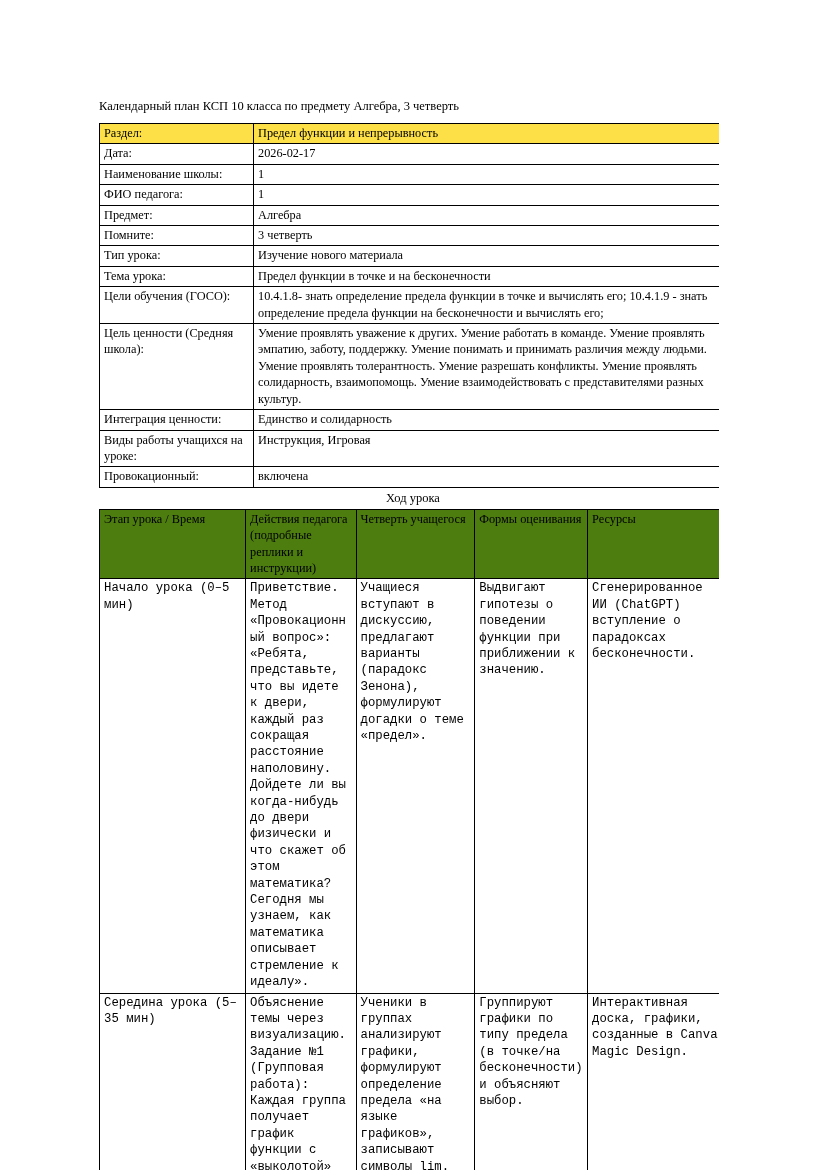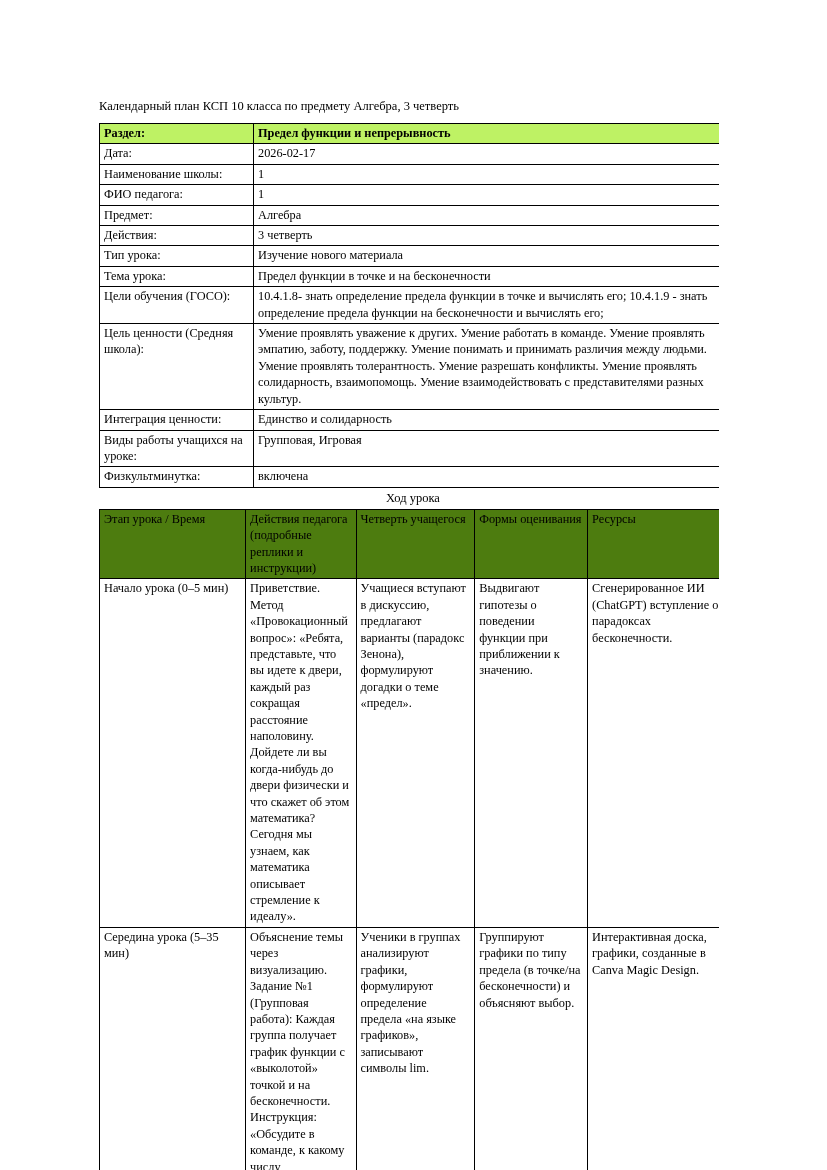--- a/index.html
+++ b/index.html
@@ -52,30 +52,30 @@
     text-align: left;
     font-weight: normal;
     line-height: 16.4px;
     word-wrap: break-word;
     overflow-wrap: break-word;
     hyphens: none;
   }
   
   table.info col.c1 { width: 154px; }
   table.info col.c2 { width: 474px; }
-  table.info tr.shaded td { background: #bef264; font-weight: bold; }
+  table.info tr.shaded td { background: #fde047; }
 
   
   table.flow col.f1 { width: 123px; }
   table.flow col.f2 { width:  93px; }
   table.flow col.f3 { width: 100px; }
   table.flow col.f4 { width:  95px; }
   table.flow col.f5 { width: 117px; }
   table.flow thead td { background: #4d7c0f; }
-  table.flow tbody td { vertical-align: top; }
+  table.flow tbody td { vertical-align: top; font-family: Liberation Mono, monospace; }
 </style>
 </head>
 <body>
 
 <div class="page">
   <div class="content">
 
     <p class="doc-title">Календарный план КСП 10 класса по предмету Алгебра, 3 четверть</p>
 
     <table class="info">
@@ -98,21 +98,21 @@
         </tr>
         <tr>
           <td>ФИО педагога:</td>
           <td>1</td>
         </tr>
         <tr>
           <td>Предмет:</td>
           <td>Алгебра</td>
         </tr>
         <tr>
-          <td>Действия:</td>
+          <td>Помните:</td>
           <td>3 четверть</td>
         </tr>
         <tr>
           <td>Тип урока:</td>
           <td>Изучение нового материала</td>
         </tr>
         <tr>
           <td>Тема урока:</td>
           <td>Предел функции в точке и на бесконечности</td>
         </tr>
@@ -123,24 +123,24 @@
         <tr>
           <td>Цель ценности (Средняя школа):</td>
           <td>Умение проявлять уважение к других. Умение работать в команде. Умение проявлять эмпатию, заботу, поддержку. Умение понимать и принимать различия между людьми. Умение проявлять толерантность. Умение разрешать конфликты. Умение проявлять солидарность, взаимопомощь. Умение взаимодействовать с представителями разных культур.</td>
         </tr>
         <tr>
           <td>Интеграция ценности:</td>
           <td>Единство и солидарность</td>
         </tr>
         <tr>
           <td>Виды работы учащихся на уроке:</td>
-          <td>Групповая, Игровая</td>
+          <td>Инструкция, Игровая</td>
         </tr>
         <tr>
-          <td>Физкультминутка:</td>
+          <td>Провокационный:</td>
           <td>включена</td>
         </tr>
       </tbody>
     </table>
 
     <p class="section-label">Ход урока</p>
 
     <table class="flow">
       <colgroup>
         <col class="f1">

